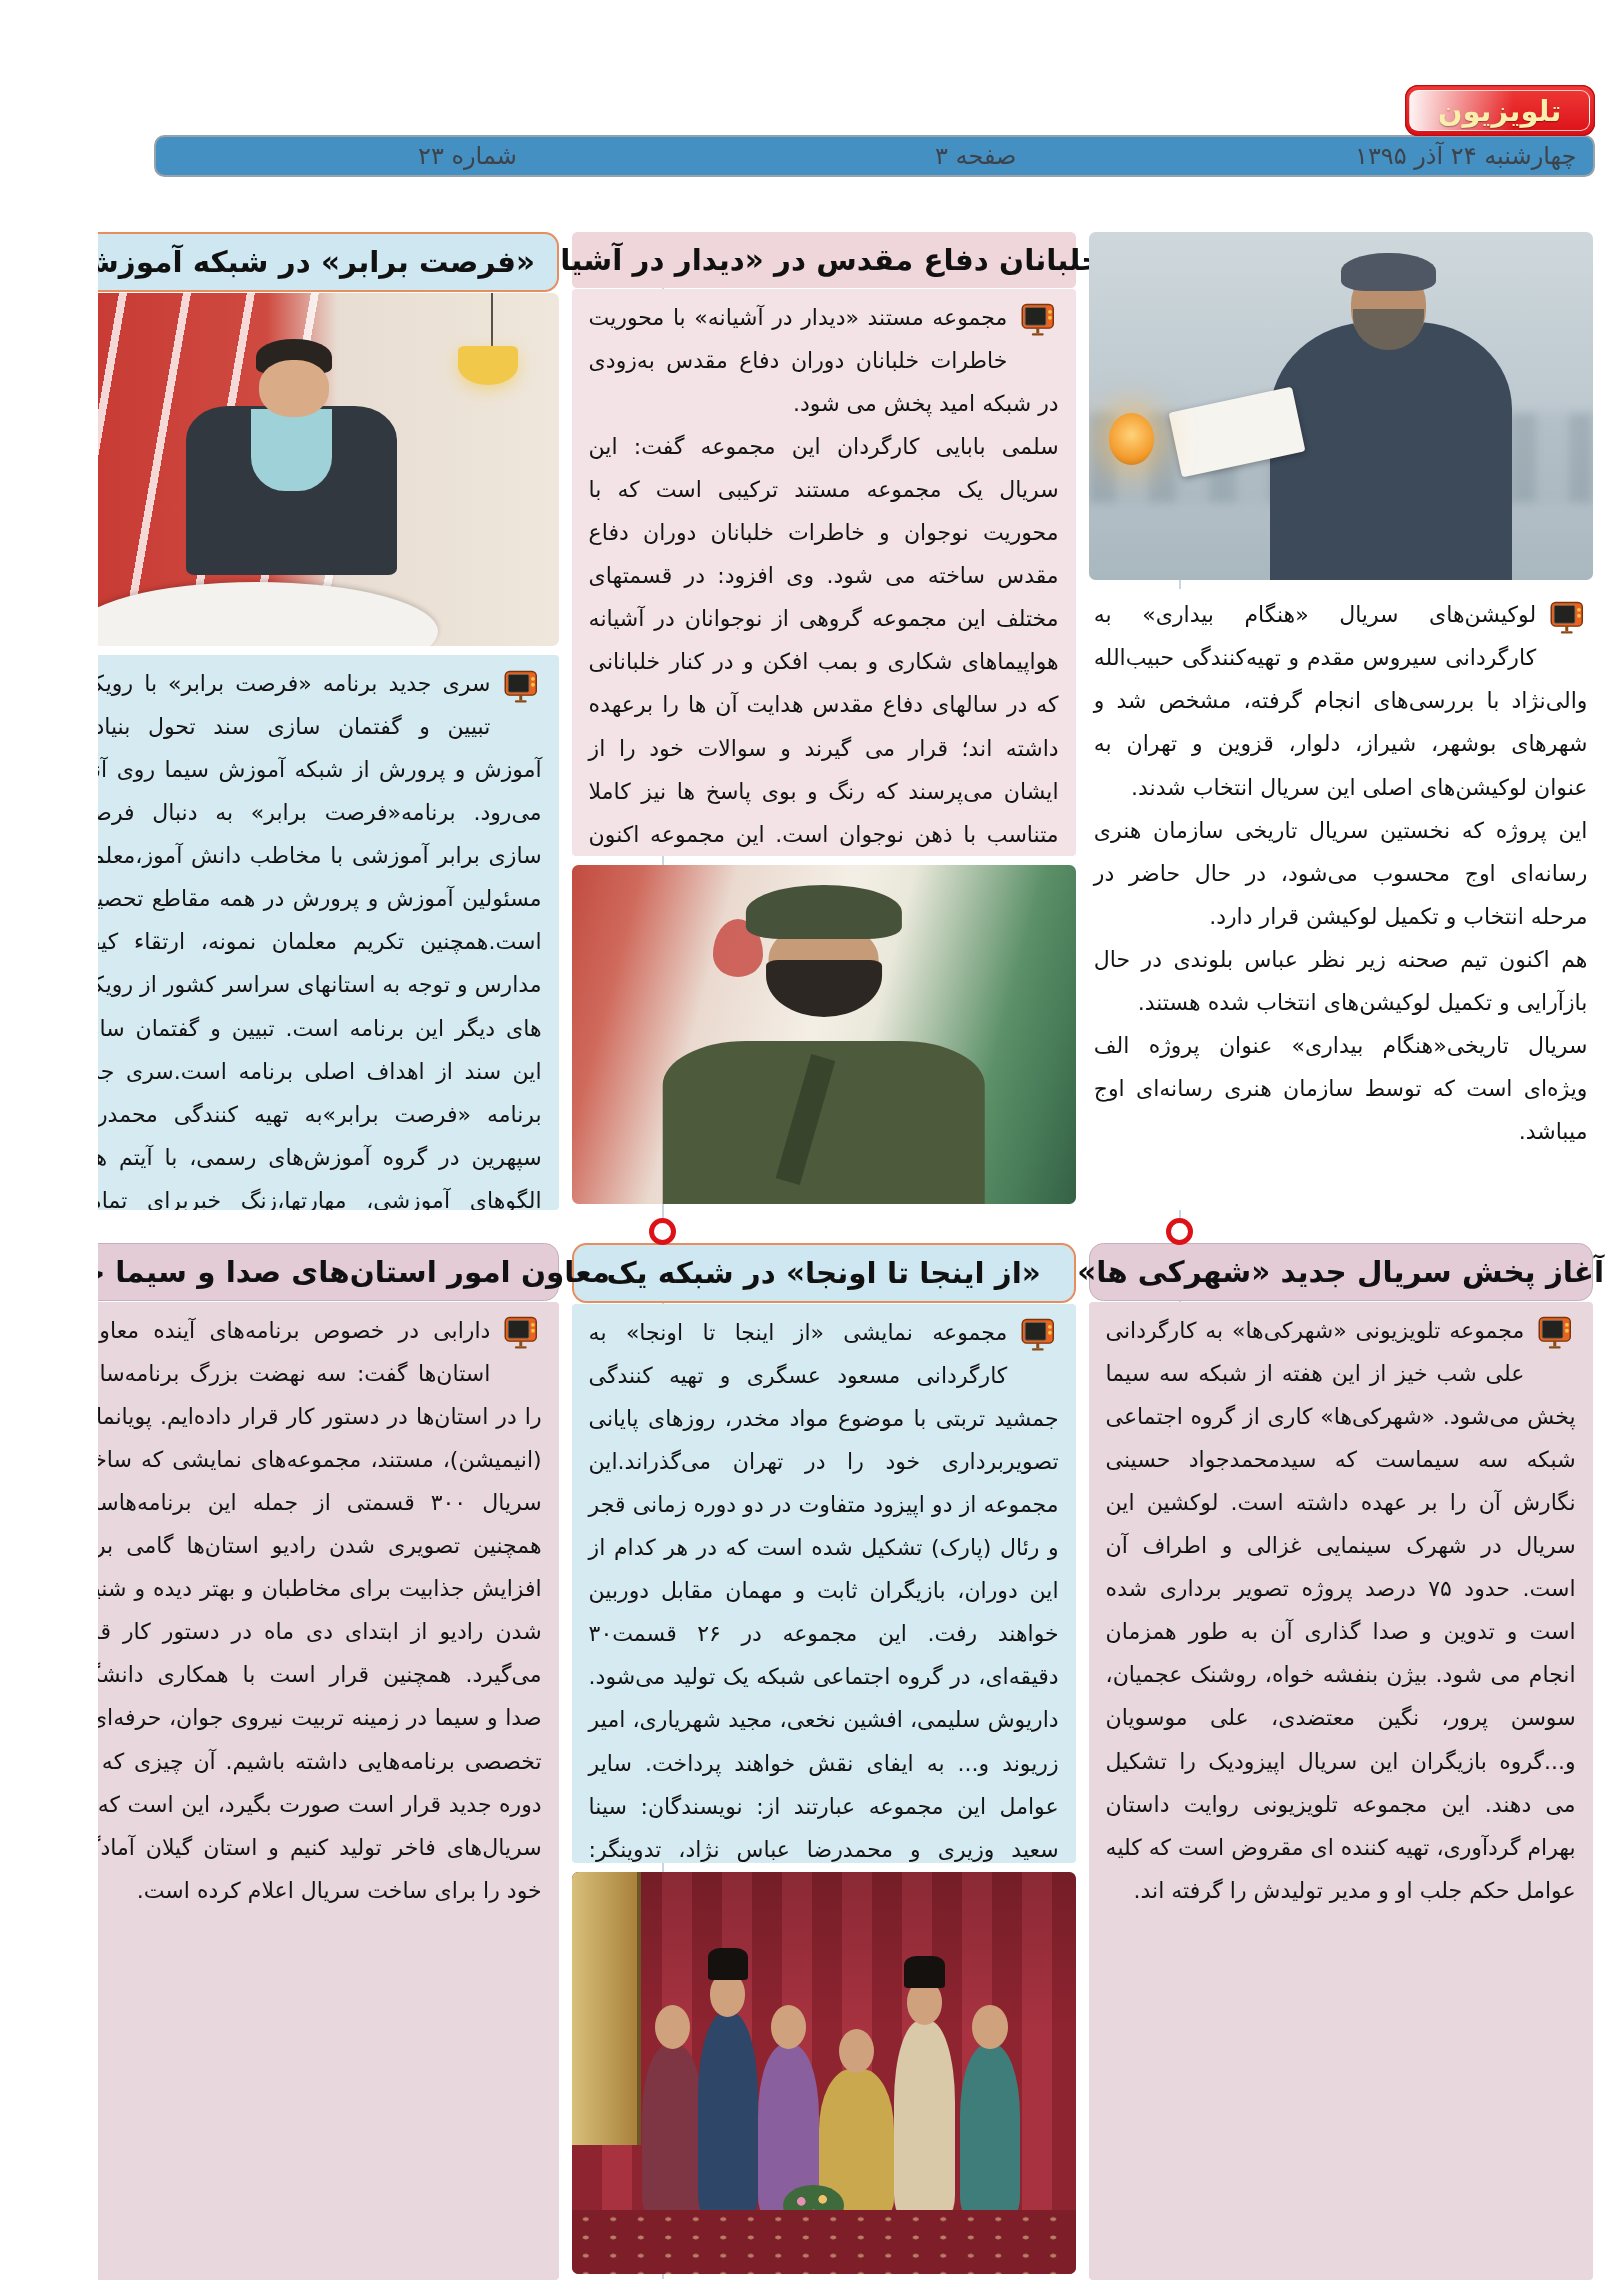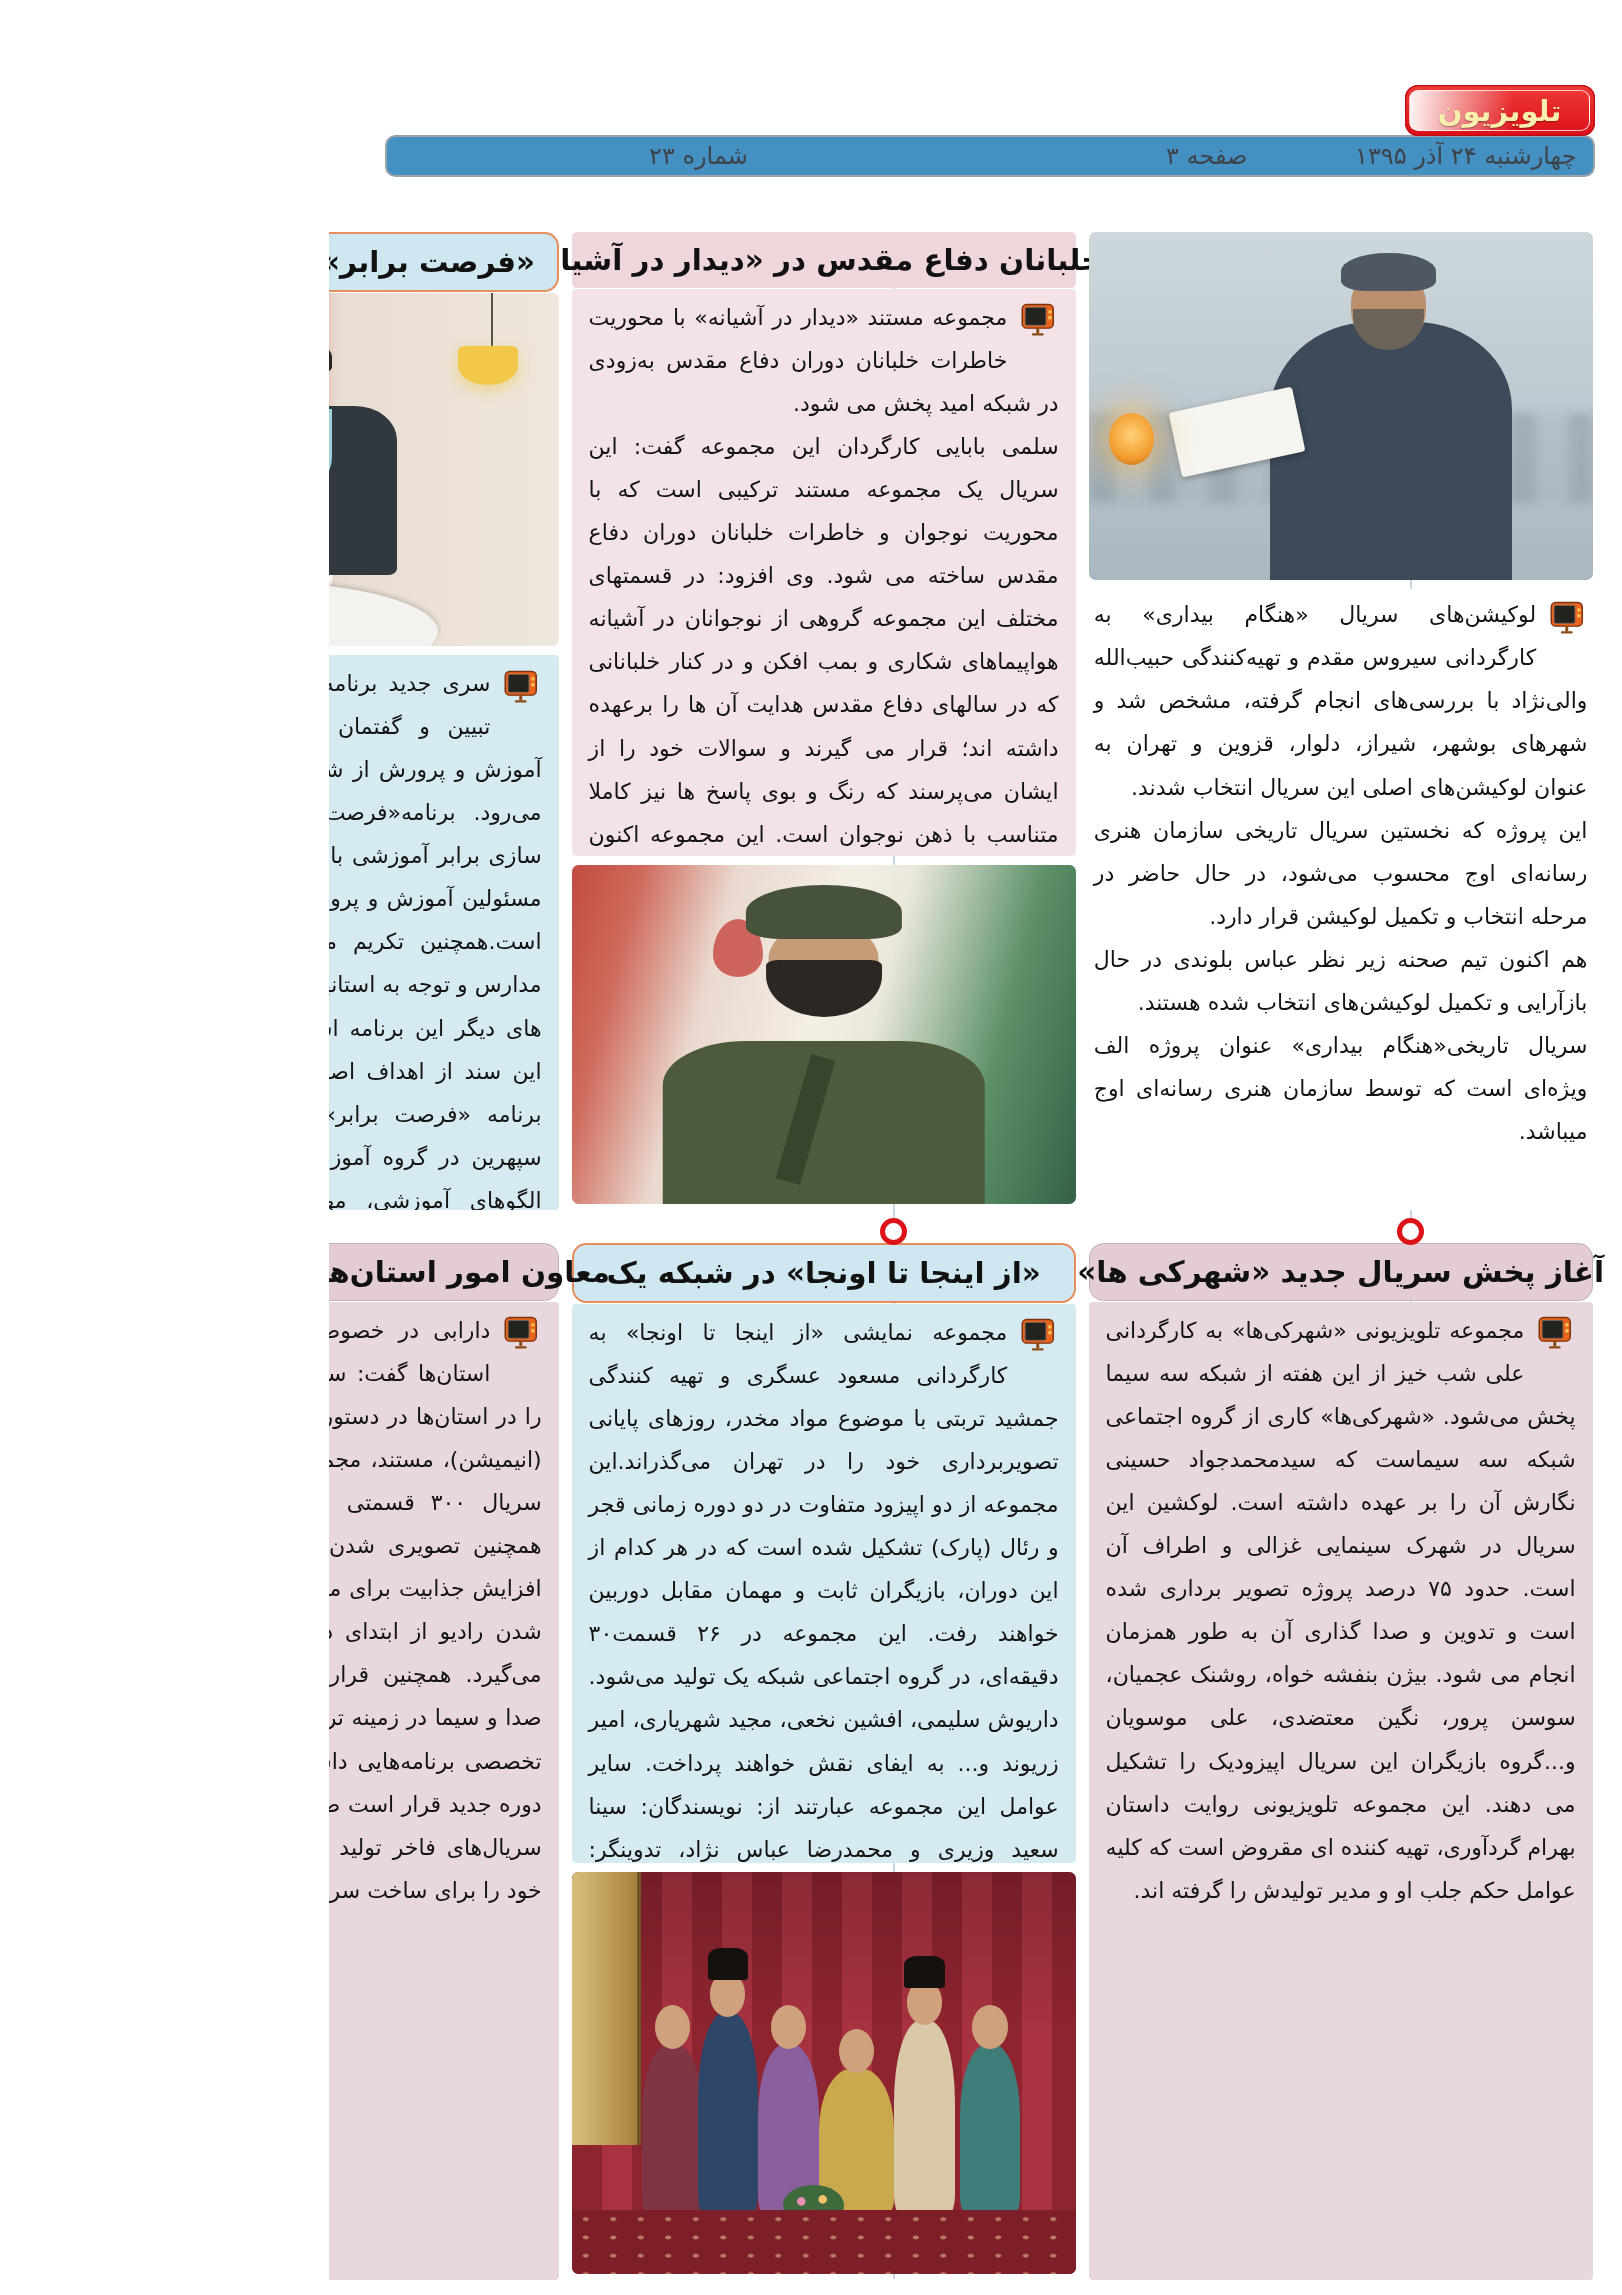--- a/index.html
+++ b/index.html
@@ -1,18 +1,18 @@
 <!DOCTYPE html>
 <html lang="fa" dir="rtl" style="font-size:10.5px"><head>
 <meta charset="utf-8">
 <style>
   html,body{margin:0;padding:0;background:#ffffff;}
   .page{
     position:relative;
-    width:1293px;height:2295px;
+    width:1524px;height:2295px;
     background:#ffffff;
     font-family:"DejaVu Sans", sans-serif;
     direction:rtl;
     overflow:hidden;
   }
   
   .category-tab{
     position:absolute;top:85px;right:27.5px;width:190px;height:51px;
     background:linear-gradient(180deg,#ef3b38,#dc1017);
     border-radius:13px;

